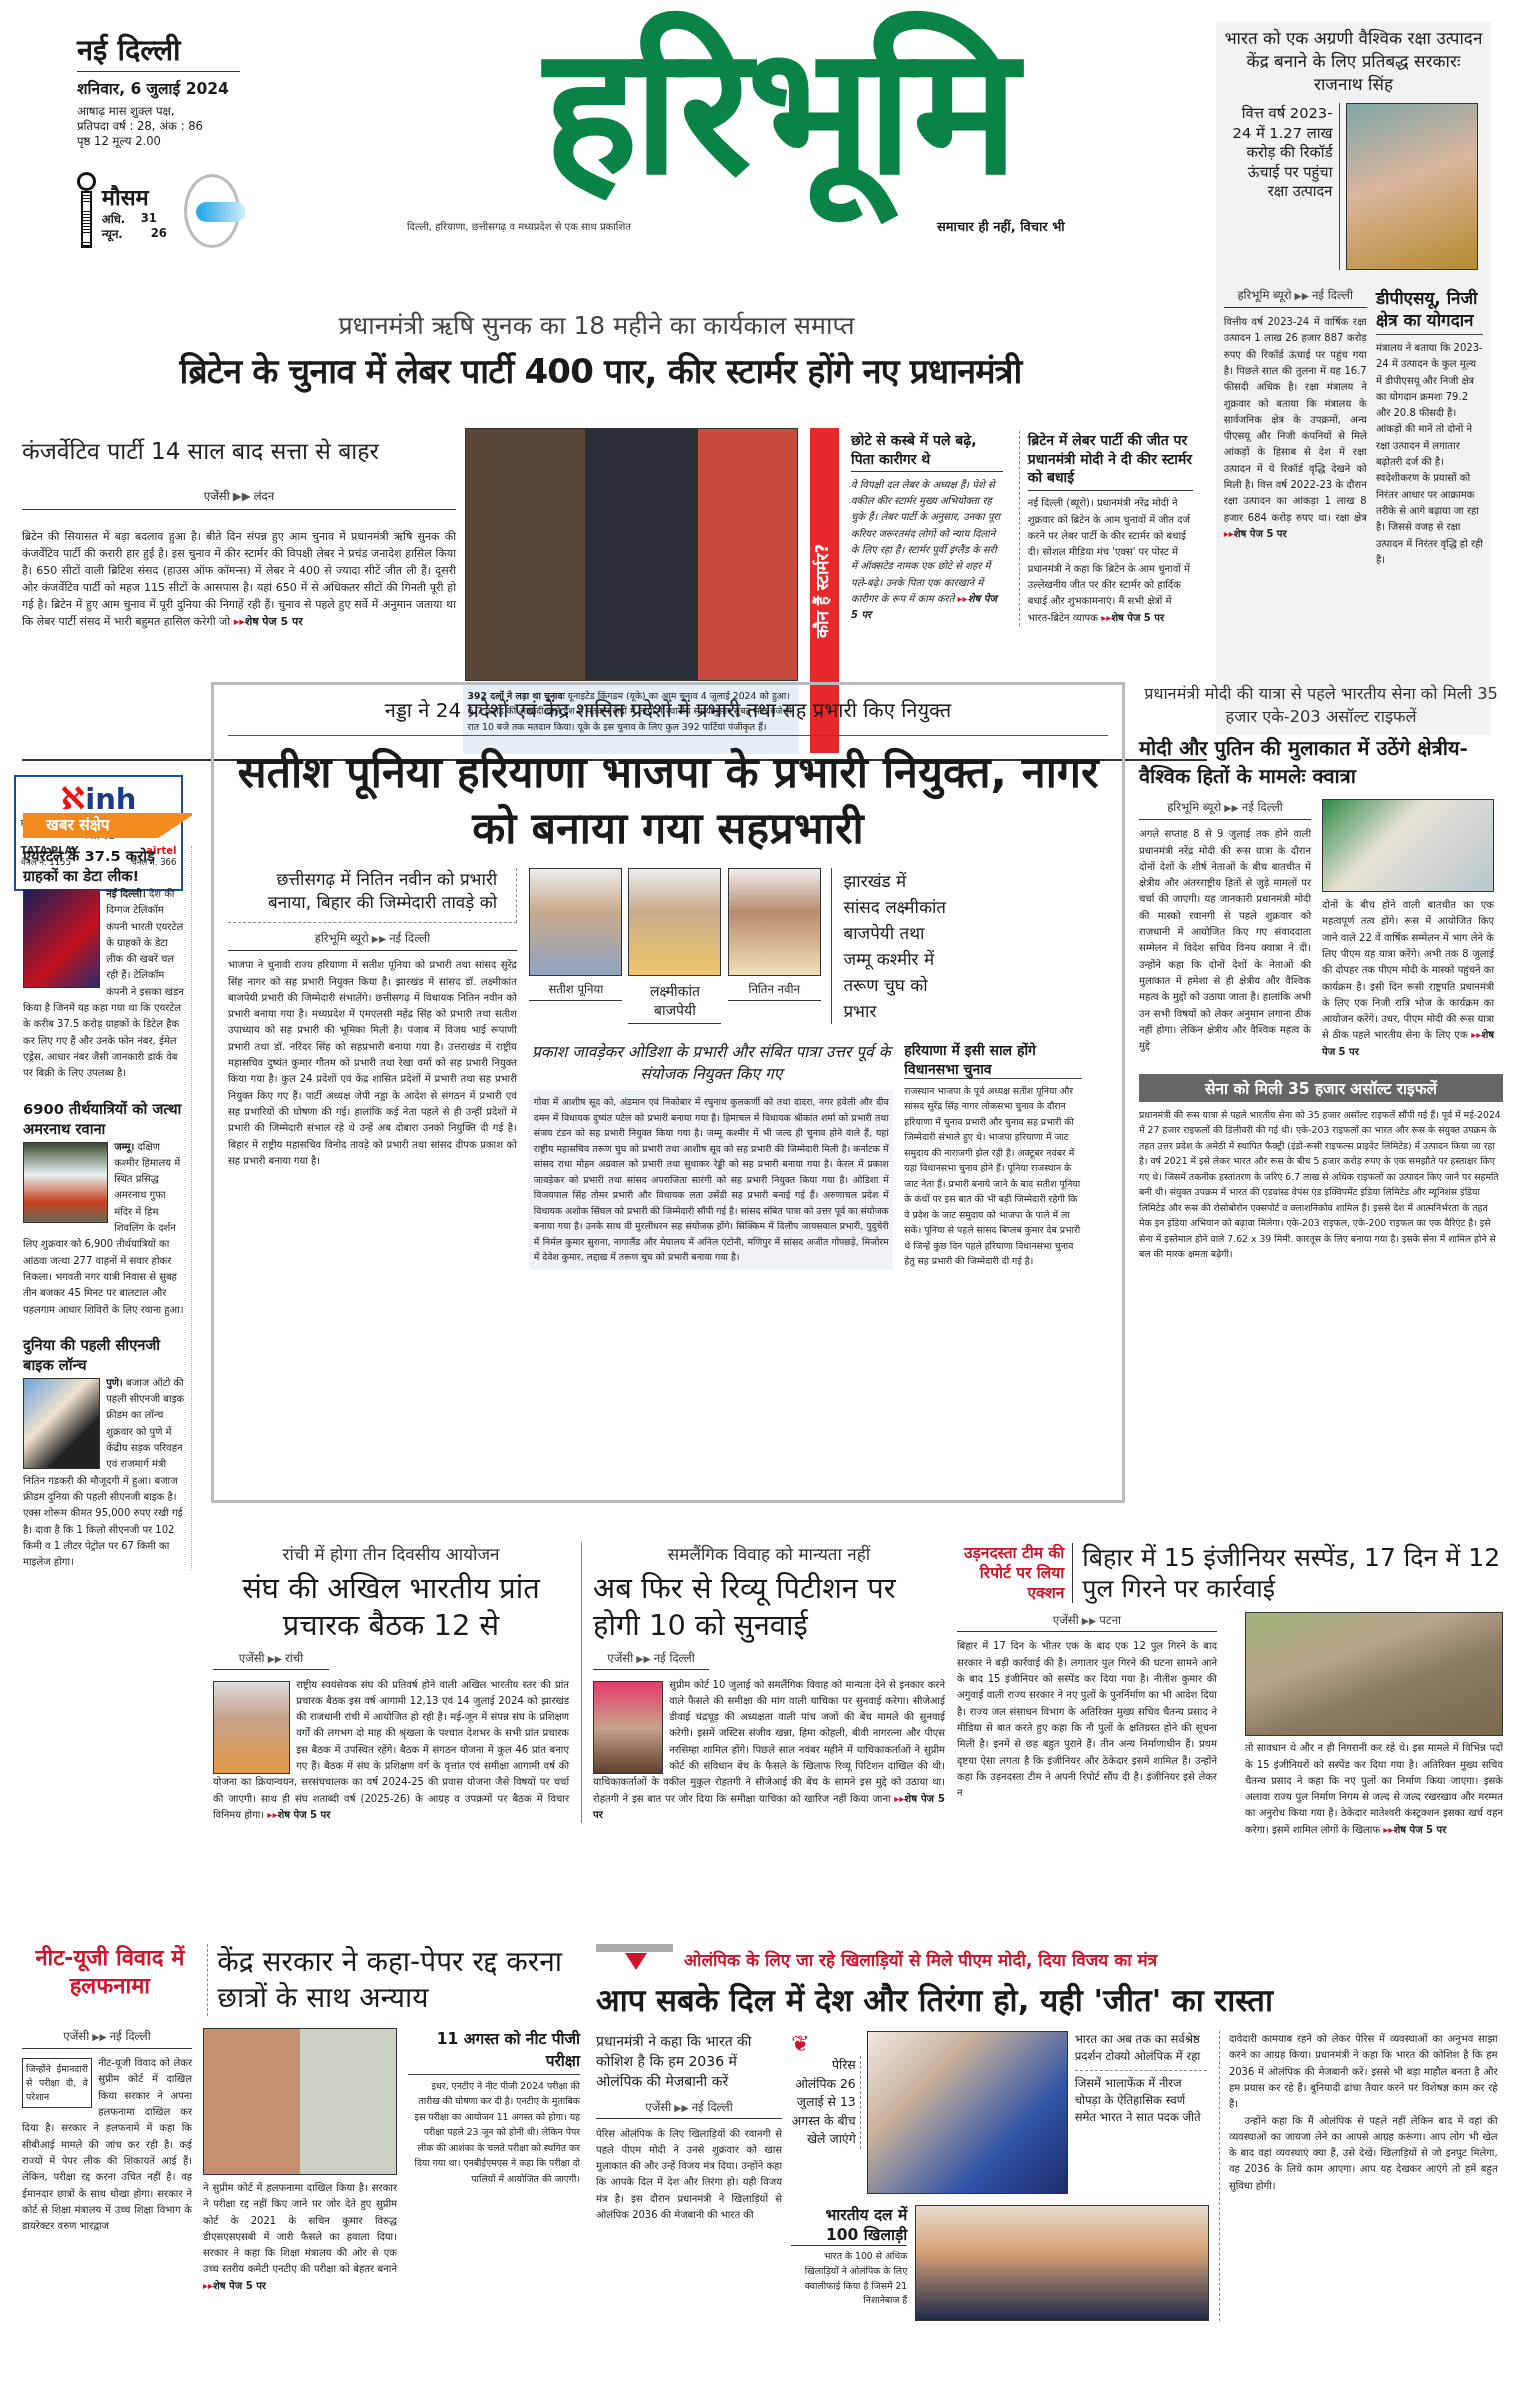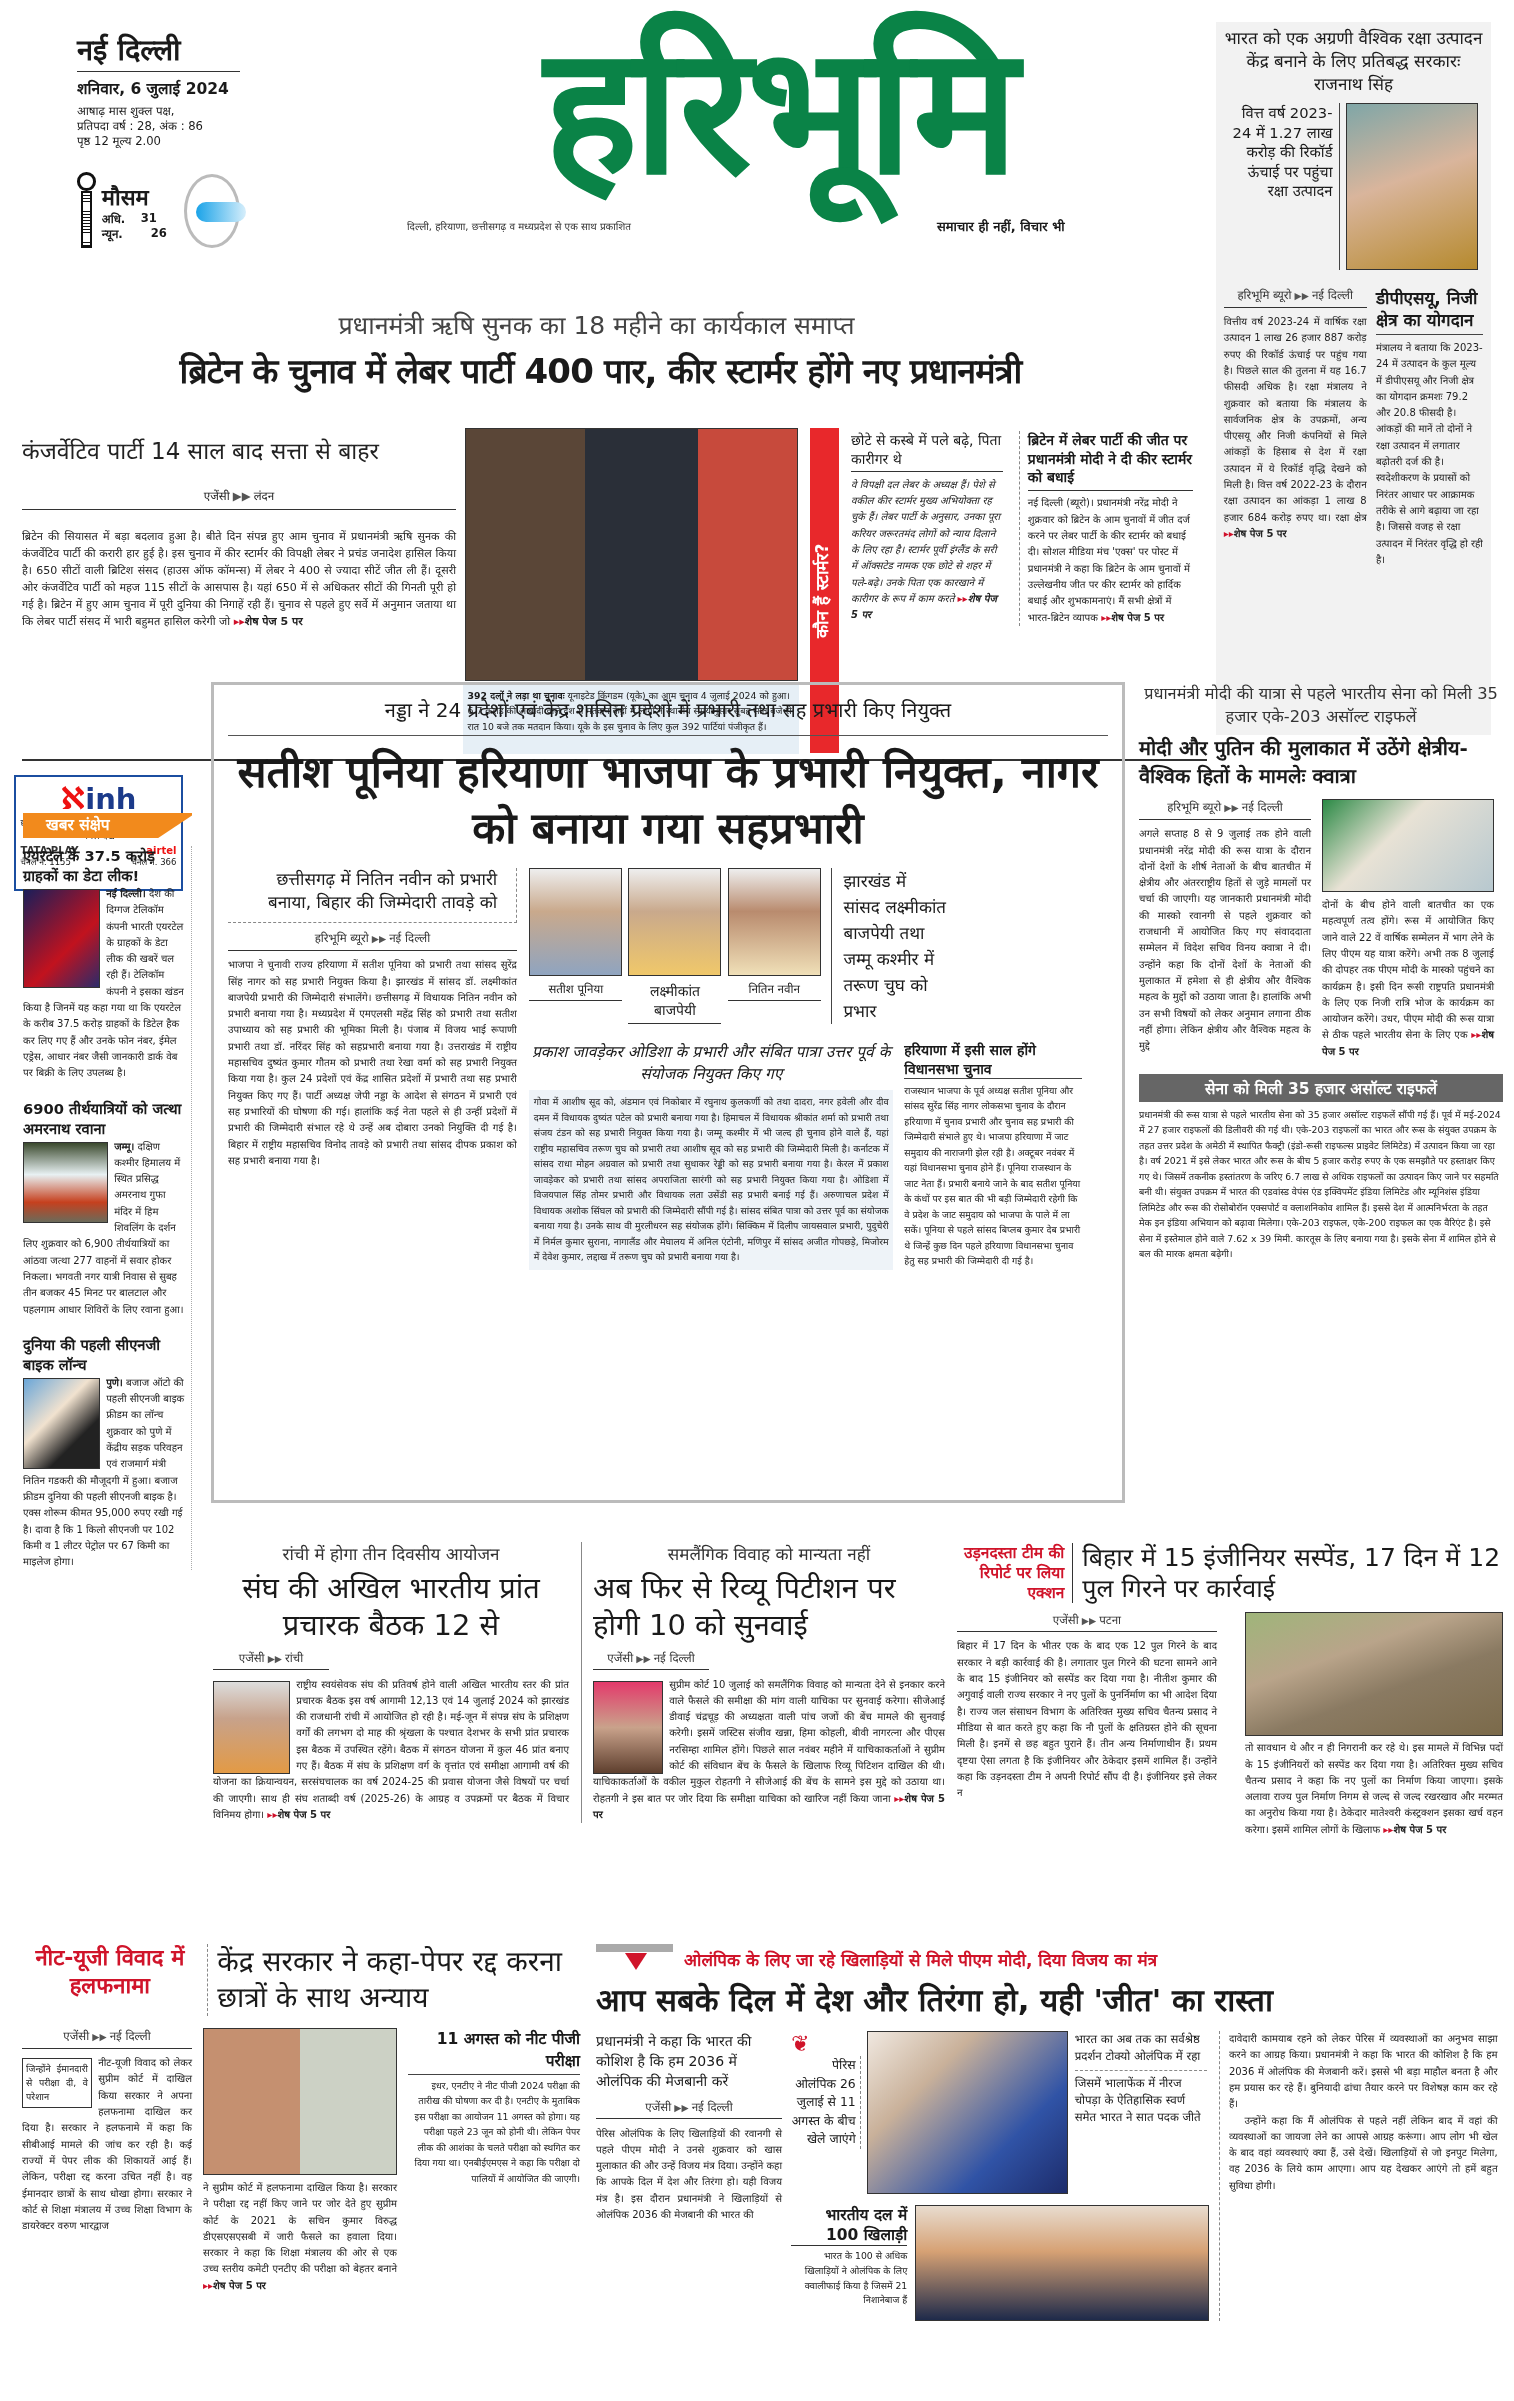--- a/index.html
+++ b/index.html
@@ -70,21 +70,21 @@
 
 <div class="abs" style="left:15.5px;top:307px;width:1162px;text-align:center;font-size:25px;color:#444">प्रधानमंत्री ऋषि सुनक का 18 महीने का कार्यकाल समाप्त</div>
 <div class="abs" style="left:15.5px;top:347px;width:1170px;text-align:center;font-size:34px;font-weight:bold;letter-spacing:-0.8px">ब्रिटेन के चुनाव में लेबर पार्टी 400 पार, कीर स्टार्मर होंगे नए प्रधानमंत्री</div>
 <div class="abs" style="left:22px;top:434px;width:434px;font-size:23px;color:#222">कंजर्वेटिव पार्टी 14 साल बाद सत्ता से बाहर</div>
 <div class="abs" style="left:22px;top:488px;width:434px;font-size:11.6px;text-align:center;border-bottom:1.5px solid #333;padding-bottom:6.2px"><span>एजेंसी</span><span style="margin:0 3.1px;color:#555">▶▶</span><span>लंदन</span></div>
 <div class="abs body-txt" style="left:22px;top:528px;width:434px;font-size:11px;line-height:17px"><span>ब्रिटेन की सियासत में बड़ा बदलाव हुआ है। बीते दिन संपन्न हुए आम चुनाव में प्रधानमंत्री ऋषि सुनक की कंजर्वेटिव पार्टी की करारी हार हुई है। इस चुनाव में कीर स्टार्मर की विपक्षी लेबर ने प्रचंड जनादेश हासिल किया है। 650 सीटों वाली ब्रिटिश संसद (हाउस ऑफ कॉमन्स) में लेबर ने 400 से ज्यादा सीटें जीत ली हैं। दूसरी ओर कंजर्वेटिव पार्टी को महज 115 सीटों के आसपास है। यहां 650 में से अधिकतर सीटों की गिनती पूरी हो गई है। ब्रिटेन में हुए आम चुनाव में पूरी दुनिया की निगाहें रही हैं। चुनाव से पहले हुए सर्वे में अनुमान जताया था कि लेबर पार्टी संसद में भारी बहुमत हासिल करेगी जो</span> <span class="more"><span class="arr">▸▸</span><span>शेष पेज 5 पर</span></span></div>
 <div class="abs photo" style="left:465px;top:428px;width:333px;height:253px;background:linear-gradient(90deg,#5a4637 0 36%,#2a2f38 36% 70%,#c74a3c 70%)"></div>
 <div class="abs" style="left:463px;top:683px;width:336px;height:71px;background:#e6eff6;padding:4.6px;font-size:9.3px;line-height:15.5px"><b>392 दलों ने लड़ा था चुनावः</b> <span>यूनाइटेड किंगडम (यूके) का आम चुनाव 4 जुलाई 2024 को हुआ। 6.7 करोड़ की आबादी वाले देश में मतदान केंद्रों में लोगों ने स्थानीय समयानुसार सुबह सात बजे से रात 10 बजे तक मतदान किया। यूके के इस चुनाव के लिए कुल 392 पार्टियां पंजीकृत हैं।</span></div>
 <div class="abs" style="left:810px;top:428px;width:29px;height:325px;background:#e8282b;color:#fff;font-weight:bold;font-size:17px;writing-mode:vertical-rl;transform:rotate(180deg);text-align:center">कौन हैं स्टार्मर?</div>
 <div class="abs" style="left:851px;top:431px;width:152px">
-  <div style="font-size:14px;font-weight:normal;line-height:18.6px;border-bottom:1.5px solid #333;padding-bottom:3.1px">छोटे से कस्बे में पले बढ़े, पिता कारीगर थे</div>
+  <div style="font-size:14px;font-weight:bold;line-height:18.6px;border-bottom:1.5px solid #333;padding-bottom:3.1px">छोटे से कस्बे में पले बढ़े, पिता कारीगर थे</div>
   <div class="body-txt sm-txt" style="text-align:left;font-style:italic;margin-top:4.6px"><span>वे विपक्षी दल लेबर के अध्यक्ष हैं। पेशे से वकील कीर स्टार्मर मुख्य अभियोक्ता रह चुके हैं। लेबर पार्टी के अनुसार, उनका पूरा करियर जरूरतमंद लोगों को न्याय दिलाने के लिए रहा है। स्टार्मर पूर्वी इंग्लैंड के सरी में ऑक्सटेड नामक एक छोटे से शहर में पले-बढ़े। उनके पिता एक कारखाने में कारीगर के रूप में काम करते</span> <span class="more"><span class="arr">▸▸</span><span>शेष पेज 5 पर</span></span></div>
 </div>
 <div class="abs" style="left:1019px;top:431px;width:174px;border-left:0.8px dashed #888;padding-left:7.7px">
   <div style="font-size:14px;font-weight:bold;line-height:18.6px;border-bottom:1.5px solid #333;padding-bottom:3.1px">ब्रिटेन में लेबर पार्टी की जीत पर प्रधानमंत्री मोदी ने दी कीर स्टार्मर को बधाई</div>
   <div class="body-txt sm-txt" style="text-align:left;margin-top:4.6px"><span>नई दिल्ली (ब्यूरो)। प्रधानमंत्री नरेंद्र मोदी ने शुक्रवार को ब्रिटेन के आम चुनावों में जीत दर्ज करने पर लेबर पार्टी के कीर स्टार्मर को बधाई दी। सोशल मीडिया मंच 'एक्स' पर पोस्ट में प्रधानमंत्री ने कहा कि ब्रिटेन के आम चुनावों में उल्लेखनीय जीत पर कीर स्टार्मर को हार्दिक बधाई और शुभकामनाएं। मैं सभी क्षेत्रों में भारत-ब्रिटेन व्यापक</span> <span class="more"><span class="arr">▸▸</span><span>शेष पेज 5 पर</span></span></div>
 </div>
 
 <div class="abs" style="left:22px;top:672px;width:1185px;border-top:2.3px solid #333;margin-top:87px"></div>
 
 <div class="abs" style="left:14px;top:775px;width:169px;height:116px;border:2.3px solid #1b4ea0;padding:4.6px;text-align:center">
@@ -235,21 +235,21 @@
   <div style="display:flex;gap:9.3px;margin-top:11px">
     <div style="width:186px">
       <div style="font-size:14px;line-height:20px">प्रधानमंत्री ने कहा कि भारत की कोशिश है कि हम 2036 में ओलंपिक की मेजबानी करें</div>
       <div class="byline" style="margin-top:7.7px"><span>एजेंसी</span><span class="arr">▶▶</span><span>नई दिल्ली</span></div>
       <div class="body-txt sm-txt">पेरिस ओलंपिक के लिए खिलाड़ियों की रवानगी से पहले पीएम मोदी ने उनसे शुक्रवार को खास मुलाकात की और उन्हें विजय मंत्र दिया। उन्होंने कहा कि आपके दिल में देश और तिरंगा हो। यही विजय मंत्र है। इस दौरान प्रधानमंत्री ने खिलाड़ियों से ओलंपिक 2036 की मेजबानी की भारत की</div>
     </div>
     <div style="width:418px">
       <div style="display:flex;gap:6.2px">
         <div style="width:70px;text-align:right">
           <div style="font-size:22px;color:#d0142a;text-align:left">❦</div>
-          <div style="font-size:12.4px;line-height:18.6px;border-right:0.8px dashed #888;padding-right:4.6px">पेरिस ओलंपिक 26 जुलाई से 11 अगस्त के बीच खेले जाएंगे</div>
+          <div style="font-size:12.4px;line-height:18.6px;border-right:0.8px dashed #888;padding-right:4.6px">पेरिस ओलंपिक 26 जुलाई से 13 अगस्त के बीच खेले जाएंगे</div>
         </div>
         <div class="photo" style="width:201px;height:163px;background:linear-gradient(135deg,#f0e8e0,#c9b19a 30%,#3053a6 70%,#1d2c6b)"></div>
         <div style="width:132px">
           <div style="font-size:11.6px;line-height:17px;border-bottom:0.8px dashed #888;padding-bottom:4.6px">भारत का अब तक का सर्वश्रेष्ठ प्रदर्शन टोक्यो ओलंपिक में रहा</div>
           <div style="font-size:11.6px;line-height:17px;margin-top:4.6px">जिसमें भालाफेंक में नीरज चोपड़ा के ऐतिहासिक स्वर्ण समेत भारत ने सात पदक जीते</div>
         </div>
       </div>
       <div style="display:flex;gap:7.7px;margin-top:11px">
         <div style="width:116px;text-align:right">
           <div style="font-size:15.5px;font-weight:bold;line-height:20px;border-bottom:1.5px solid #333">भारतीय दल में 100 खिलाड़ी</div>

